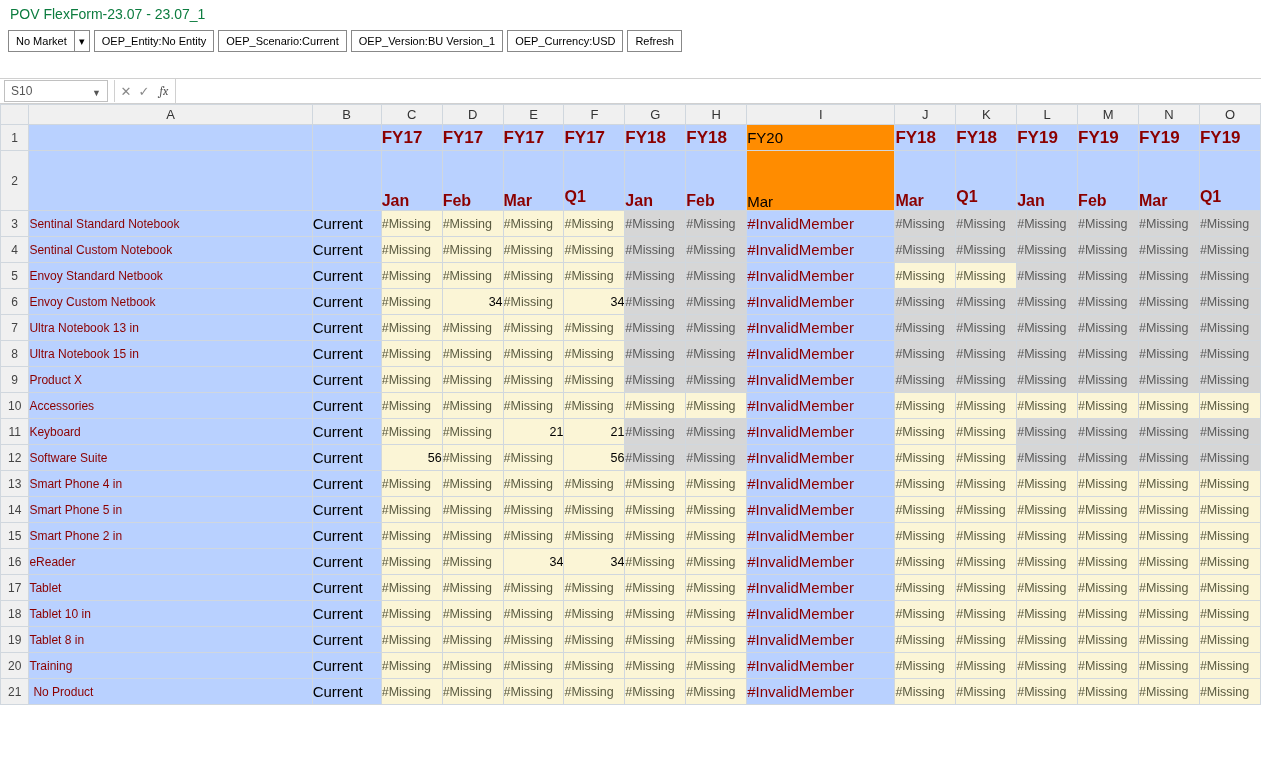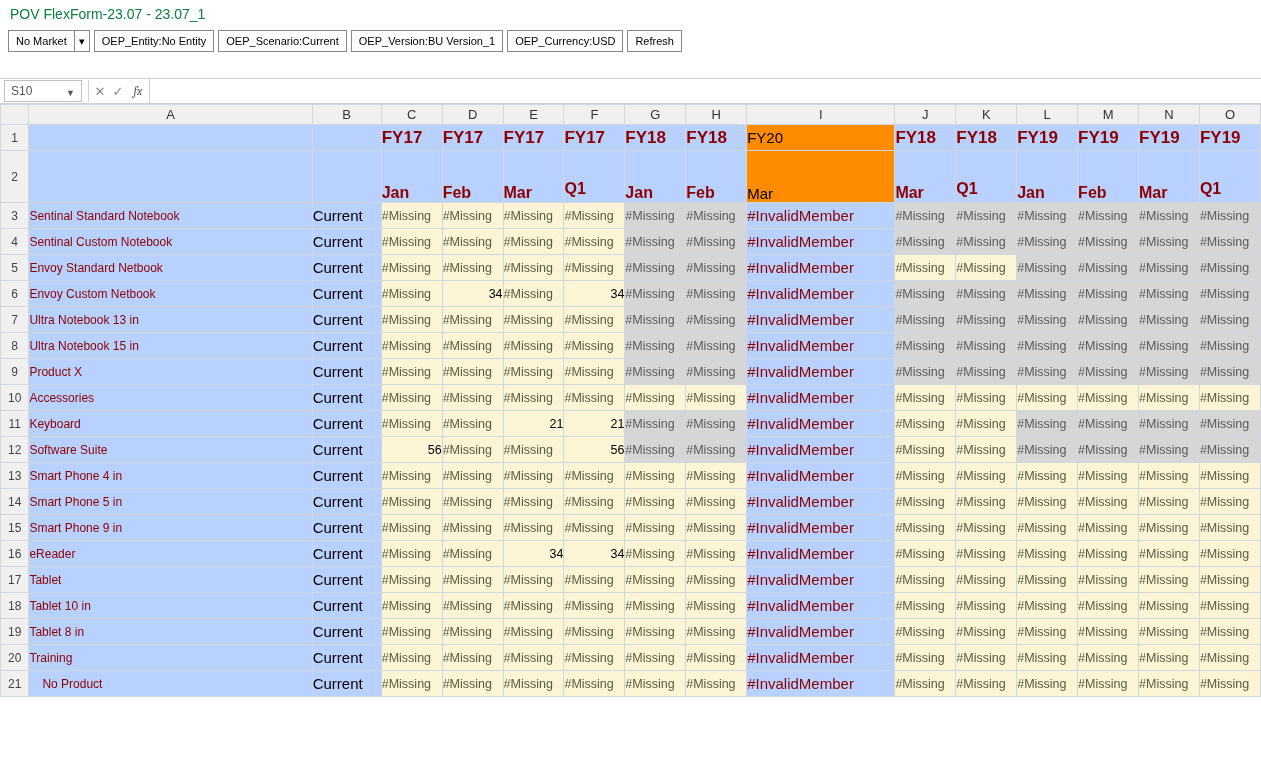--- a/index.html
+++ b/index.html
@@ -45,21 +45,21 @@
     display: flex;
     align-items: center;
     height: 26px;
     border-top: 1px solid #d0d0d0;
     border-bottom: 1px solid #d0d0d0;
     margin-top: 16px;
     font-size: 12px;
     color: #555;
   }
   .name-box {
-    width: 78px;
+    width: 104px;
     border: 1px solid #c0c0c0;
     margin: 2px 4px;
     padding: 3px 6px;
     font-size: 12px;
     display: flex;
     justify-content: space-between;
     align-items: flex-end;
     background: #fff;
   }
   .name-box .dd { font-size: 9px; color:#555; }
@@ -105,21 +105,21 @@
     font-size: 17px;
     padding: 2px 4px;
     height: 26px;
   }
   .hdr-month {
     background: #b9d1ff;
     color: #8b0000;
     font-size: 16px;
     font-weight: bold;
     padding: 6px 4px 2px 4px;
-    height: 52px;
+    height: 60px;
     vertical-align: bottom;
     margin-left: 40px;
   }
   .hdr-month .qtr {
     display:block;
     font-size:16px;
     font-weight:bold;
     color:#8b0000;
     line-height:18px;
     margin-bottom:4px;
@@ -145,21 +145,21 @@
     border-left: 2px solid #1a73e8;
     border-right: 2px solid #1a73e8;
   }
   .row-label {
     background: #b9d1ff;
     color: #8b0000;
     font-size: 12px;
     padding: 2px 6px 2px 18px;
     height: 26px;
   }
-  .row-label.noindent { padding-left: 13px; }
+  .row-label.noindent { padding-left: 4px; }
   .row-scen {
     background: #b9d1ff;
     color: #000;
     font-size: 15px;
     padding: 2px 4px;
   }
   .cell {
     font-size: 12.5px;
     padding: 3px 3px;
     text-align: left;
@@ -490,21 +490,21 @@
           <td class="cell c-blue">#InvalidMember</td>
           <td class="cell c-yellow">#Missing</td>
           <td class="cell c-yellow">#Missing</td>
           <td class="cell c-yellow">#Missing</td>
           <td class="cell c-yellow">#Missing</td>
           <td class="cell c-yellow">#Missing</td>
           <td class="cell c-yellow">#Missing</td>
         </tr>
         <tr>
           <td class="rownum">15</td>
-          <td class="row-label">Smart Phone 9 in</td>
+          <td class="row-label">Smart Phone 2 in</td>
           <td class="row-scen">Current</td>
           <td class="cell c-yellow">#Missing</td>
           <td class="cell c-yellow">#Missing</td>
           <td class="cell c-yellow">#Missing</td>
           <td class="cell c-yellow">#Missing</td>
           <td class="cell c-yellow">#Missing</td>
           <td class="cell c-yellow">#Missing</td>
           <td class="cell c-blue">#InvalidMember</td>
           <td class="cell c-yellow">#Missing</td>
           <td class="cell c-yellow">#Missing</td>

